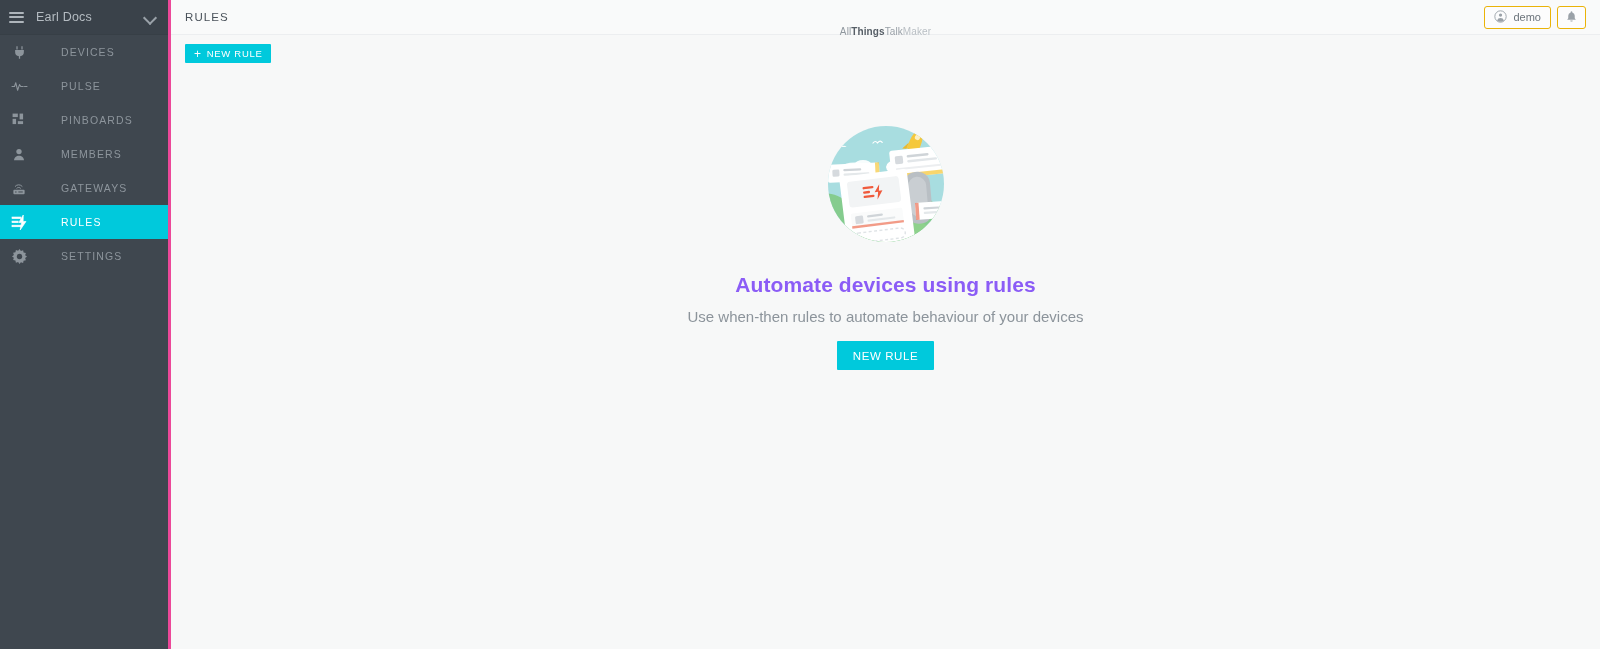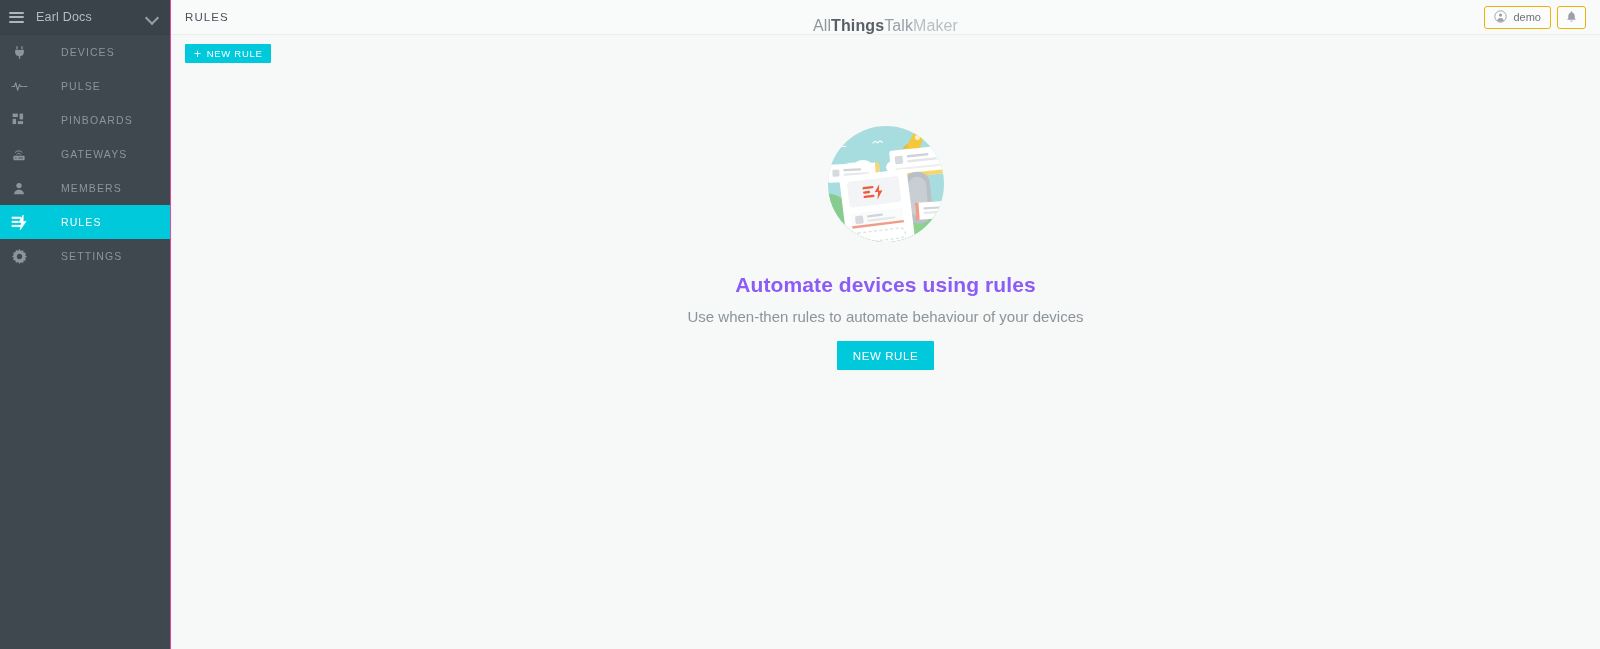--- a/index.html
+++ b/index.html
@@ -9,21 +9,21 @@
     background: #f7f8f8;
     overflow: hidden;
   }
   .app { display: flex; width: 1600px; height: 649px; }
 
   
   .sidebar {
     width: 171px; min-width: 171px; height: 649px;
     background: #3f474f;
     display: flex; flex-direction: column;
-    border-right: 1px solid #ec4899;
+    border-right: 3px solid #ec4899;
   }
   .sb-top {
     height: 35px; min-height: 35px;
     display: flex; align-items: center;
     padding: 0 12px 0 9px;
     border-bottom: 1px solid #373f46;
     background: #3a424a;
   }
   .hamburger { width: 15px; height: 11px; display: flex; flex-direction: column;
     justify-content: space-between; cursor: pointer; }
@@ -62,23 +62,23 @@
     height: 35px; min-height: 35px; background: #f9fafa;
     border-bottom: 1px solid #eceef0;
     display: flex; align-items: center; padding: 0 14px;
     position: relative;
   }
   .page-title {
     color: #4a525a; font-size: 11.5px; letter-spacing: 1.1px;
     text-transform: uppercase;
   }
   .brand {
-    position: absolute; left: 0; right: 0; top: 8px; height: 35px;
+    position: absolute; left: 0; right: 0; top: 14px; height: 35px;
     display: flex; align-items: center; justify-content: center;
-    pointer-events: none; font-size: 16px; letter-spacing: .1px;
+    pointer-events: none; font-size: 10px; letter-spacing: .1px;
   }
   .brand .b1 { color: #8f979e; font-weight: 400; }
   .brand .b2 { color: #575f67; font-weight: 700; }
   .brand .b3 { color: #9aa1a8; font-weight: 400; }
   .brand .b4 { color: #b9bfc4; font-weight: 400; }
 
   .topright { margin-left: auto; display: flex; align-items: center; gap: 6px;
     position: relative; z-index: 2; }
   .chip {
     height: 23px; display: flex; align-items: center; gap: 6px;
@@ -159,39 +159,39 @@
             <rect x="13" y="1" width="6" height="10" fill="#8d959c"></rect>
             <rect x="1" y="10" width="6" height="9" fill="#8d959c"></rect>
             <rect x="10" y="14" width="9" height="5" fill="#8d959c"></rect>
           </svg>
         </span>
         <span class="lbl">PINBOARDS</span>
       </div>
 
       <div class="sb-item">
         <span class="ico">
+          <svg width="14" height="15" viewBox="0 0 24 24">
+            <circle cx="12" cy="7" r="4.6" fill="#8d959c"></circle>
+            <path fill="#8d959c" d="M3.5 22c0-4.7 3.8-8 8.5-8s8.5 3.3 8.5 8z"></path>
+          </svg>
+        </span>
+        <span class="lbl">MEMBERS</span>
+      </div>
+
+      <div class="sb-item">
+        <span class="ico">
           <svg width="16" height="15" viewBox="0 0 24 24">
             <path fill="none" stroke="#8d959c" stroke-width="1.6" stroke-linecap="round" d="M6 8.5a7 7 0 0 1 11 0"></path>
             <path fill="none" stroke="#8d959c" stroke-width="1.6" stroke-linecap="round" d="M8.5 11.5a3.8 3.8 0 0 1 6 0"></path>
             <rect x="3" y="14" width="18" height="7" rx="1.5" fill="#8d959c"></rect>
             <circle cx="7" cy="17.5" r="1.1" fill="#3f474f"></circle>
             <rect x="11" y="16.8" width="7" height="1.5" fill="#3f474f"></rect>
           </svg>
         </span>
         <span class="lbl">GATEWAYS</span>
-      </div>
-
-      <div class="sb-item">
-        <span class="ico">
-          <svg width="14" height="15" viewBox="0 0 24 24">
-            <circle cx="12" cy="7" r="4.6" fill="#8d959c"></circle>
-            <path fill="#8d959c" d="M3.5 22c0-4.7 3.8-8 8.5-8s8.5 3.3 8.5 8z"></path>
-          </svg>
-        </span>
-        <span class="lbl">MEMBERS</span>
       </div>
 
       <div class="sb-item active">
         <span class="ico">
           <svg width="17" height="15" viewBox="0 0 24 22">
             <rect x="1" y="3" width="13" height="2.2" fill="#ffffff"></rect>
             <rect x="1" y="9" width="9" height="2.2" fill="#ffffff"></rect>
             <rect x="1" y="15" width="13" height="2.2" fill="#ffffff"></rect>
             <path fill="#ffffff" d="M17.5 0 11 11h4l-2 11 8.5-12.5h-4.2z"></path>
           </svg>

